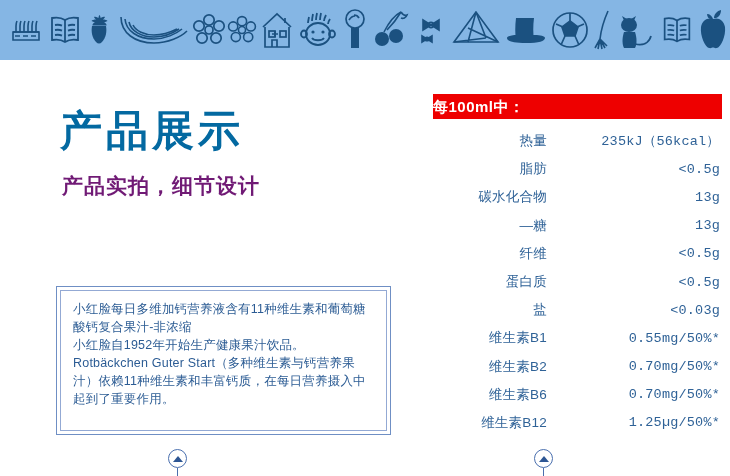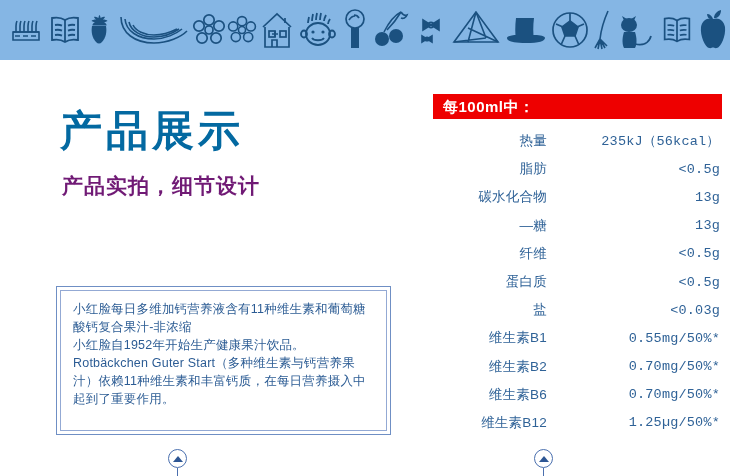--- a/index.html
+++ b/index.html
@@ -104,21 +104,20 @@
     top: 94px;
     width: 289px;
   }
   .nutrition-header {
     background: #ee0000;
     color: #ffffff;
     font-size: 15px;
     font-weight: bold;
     height: 25px;
     line-height: 25px;
-    padding-left: 10px;
     box-sizing: border-box;
     letter-spacing: 0.5px;
   }
   .nutrition-table {
     width: 100%;
     border-collapse: collapse;
     margin-top: 8px;
   }
   .nutrition-table tr {
     height: 28.2px;

